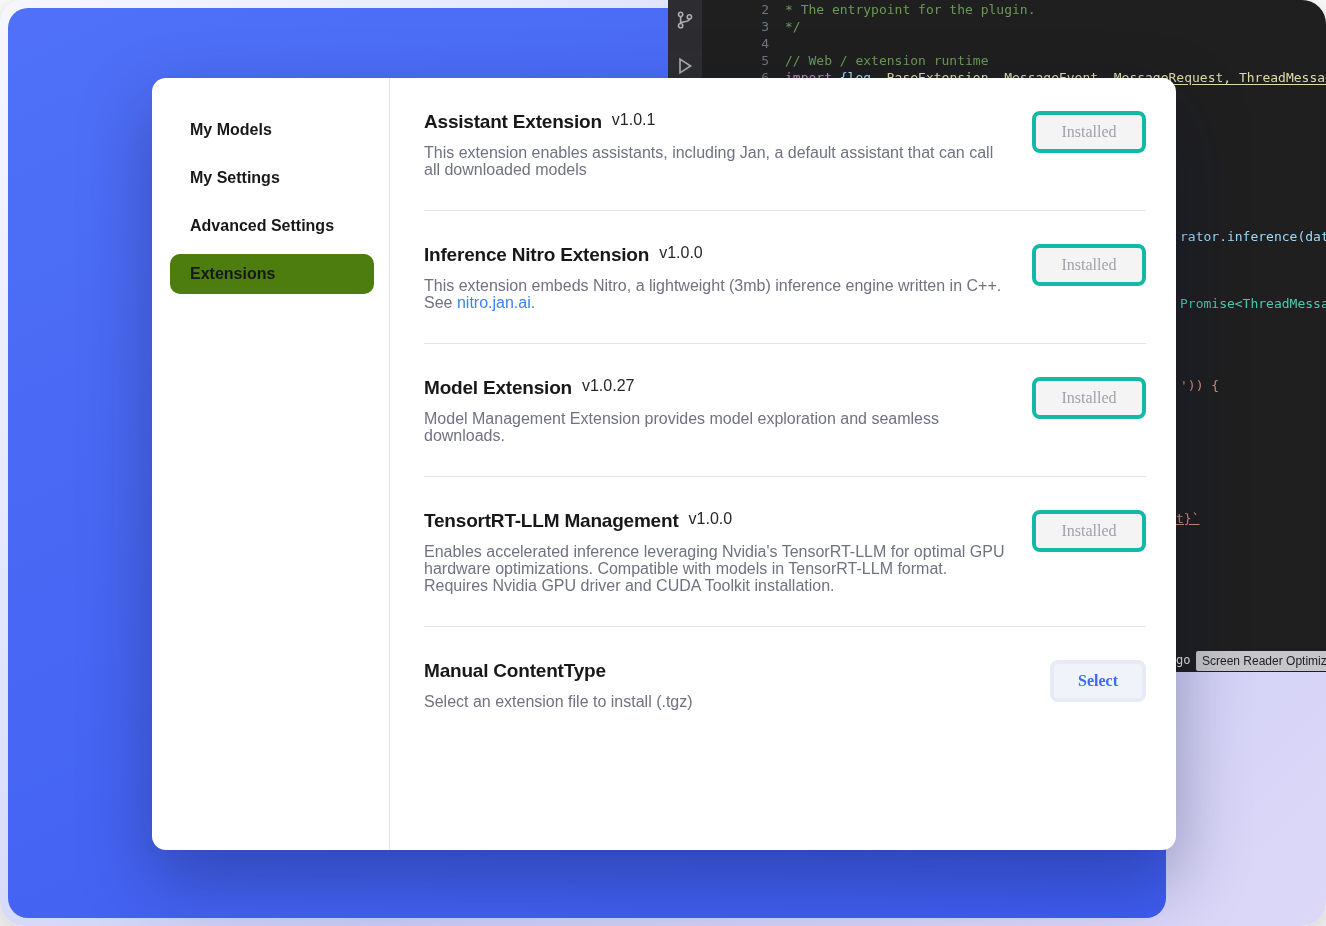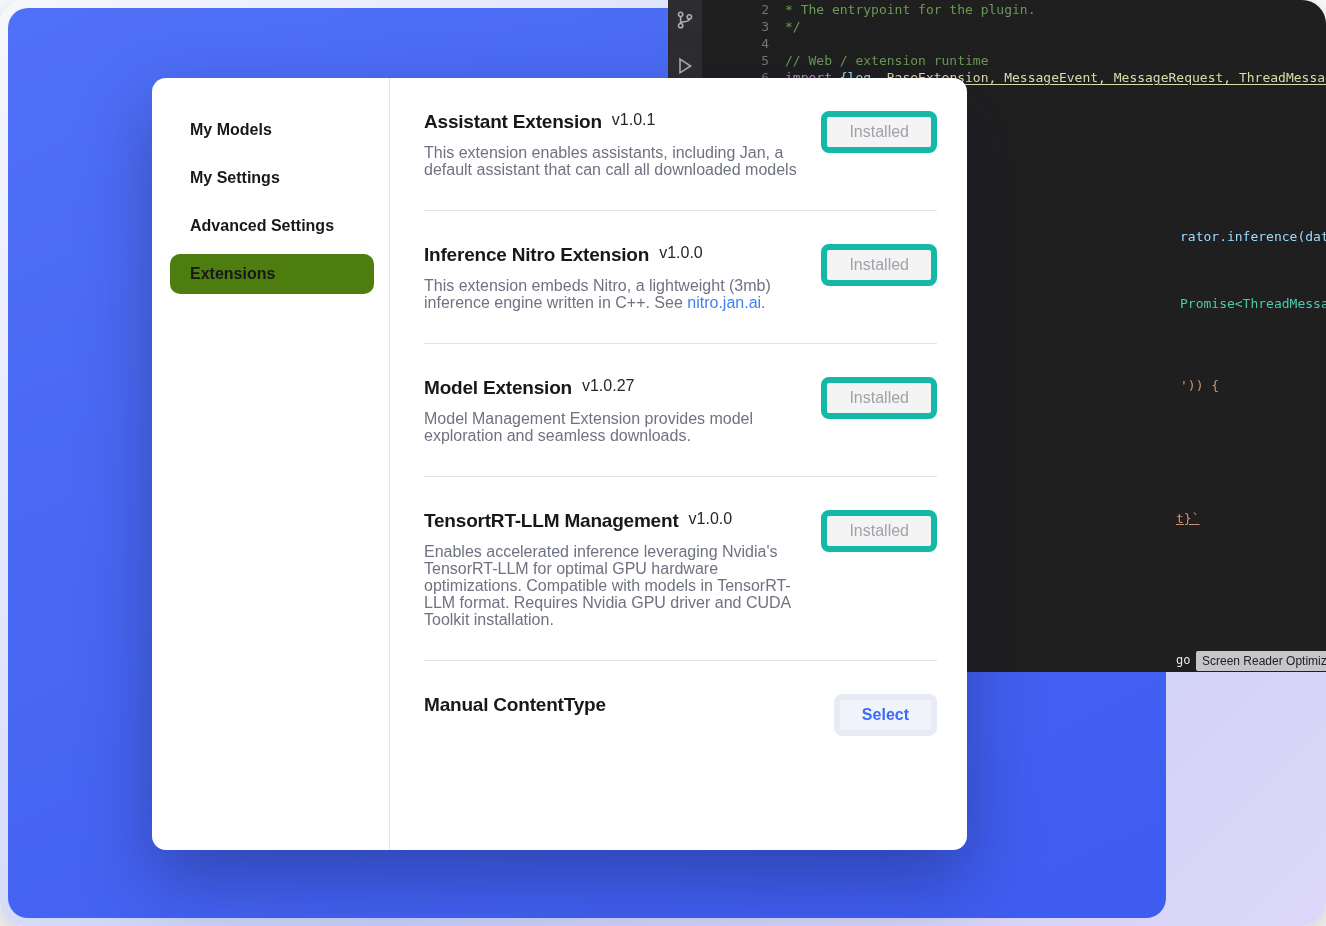--- a/index.html
+++ b/index.html
@@ -47,21 +47,21 @@
   .status-left { position:absolute; left:508px; top:653px; font-size:12px; color:#e8e8e8; }
   .status-badge {
     position:absolute; left:528px; top:651px; width:132px; height:20px;
     background:#c6c6ca; color:#222; font-size:12px; line-height:20px;
     padding:0 6px; border-radius:2px; white-space:nowrap; overflow:hidden;
     font-family:"Liberation Sans",sans-serif;
   }
 
   
   .modal {
-    position:absolute; left:152px; top:78px; width:815px; height:772px;
+    position:absolute; left:152px; top:78px; width:1024px; height:772px;
     background:#ffffff; border-radius:14px;
     box-shadow:0 30px 70px rgba(15,20,60,0.35);
     display:flex; overflow:hidden;
   }
   .sidebar {
     width:238px; flex-shrink:0;
     border-right:1px solid #e4e4e7;
     padding:32px 15px 0 18px;
   }
   .side-item {
@@ -77,23 +77,23 @@
   .ext-info { max-width:586px; }
   .ext-title-line { display:flex; align-items:flex-start; gap:10px; }
   .ext-title { font-size:19px; font-weight:700; color:#18181b; letter-spacing:-0.2px; }
   .ext-version { font-size:16px; font-weight:400; color:#27272a; }
   .ext-desc { margin-top:11px; font-size:16px; line-height:17px; color:#6f7280; }
   .ext-link { color:#3b82f6; text-decoration:none; cursor:pointer; }
   .btn {
     flex-shrink:0; margin-left:24px;
     min-width:114px; height:42px; padding:0 22px;
     display:flex; align-items:center; justify-content:center;
-    border-radius:8px; border:6px solid #14b8a6;
+    border-radius:8px; border:4px solid #14b8a6;
     background:#f4f4f5; color:#a1a1aa;
-    font-family:Liberation Sans, sans-serif;
+    font-family:Liberation Serif, serif;
     font-size:16px; font-weight:500; cursor:default;
   }
   .btn.select { min-width:96px; background:#f1f3fa; border-color:#e8ebf5; color:#3b6cf5; font-weight:700; cursor:pointer; }
 </style>
 </head>
 <body>
 
 <div class="canvas">
 
   <div class="blue-panel"></div>
@@ -199,20 +199,21 @@
         </div>
         <div class="btn">Installed</div>
       </div>
       <div class="row-divider"></div>
 
       <div class="ext-row">
         <div class="ext-info">
           <div class="ext-title-line">
             <span class="ext-title">Manual ContentType</span>
           </div>
+          <div class="ext-desc">Select an extension file to install (.tgz)</div>
         </div>
         <div class="btn select">Select</div>
       </div>
 
     </div>
   </div>
 
 </div>
 
 </body></html>

